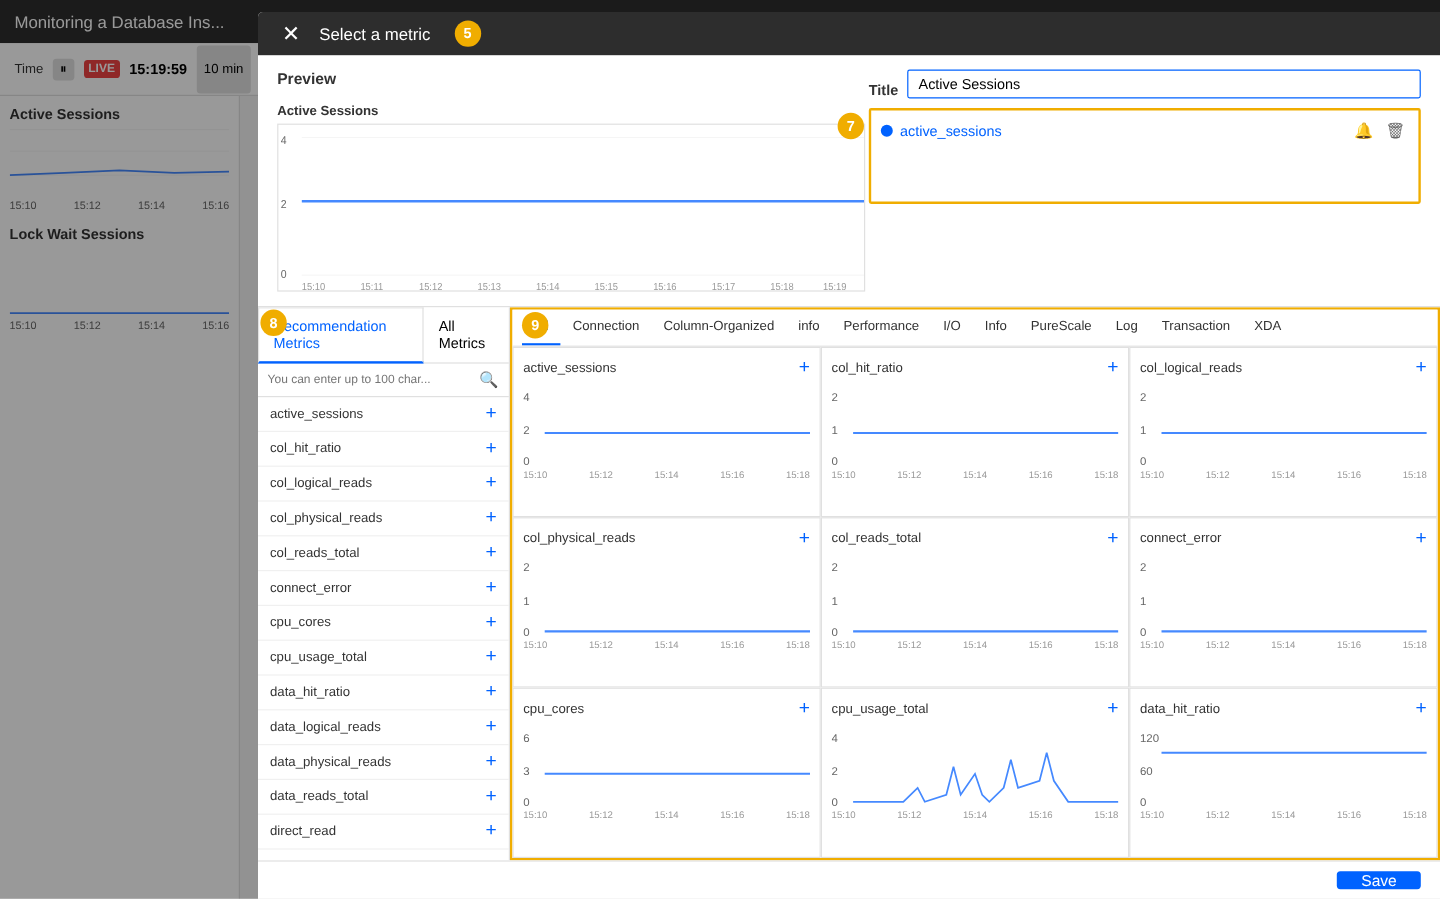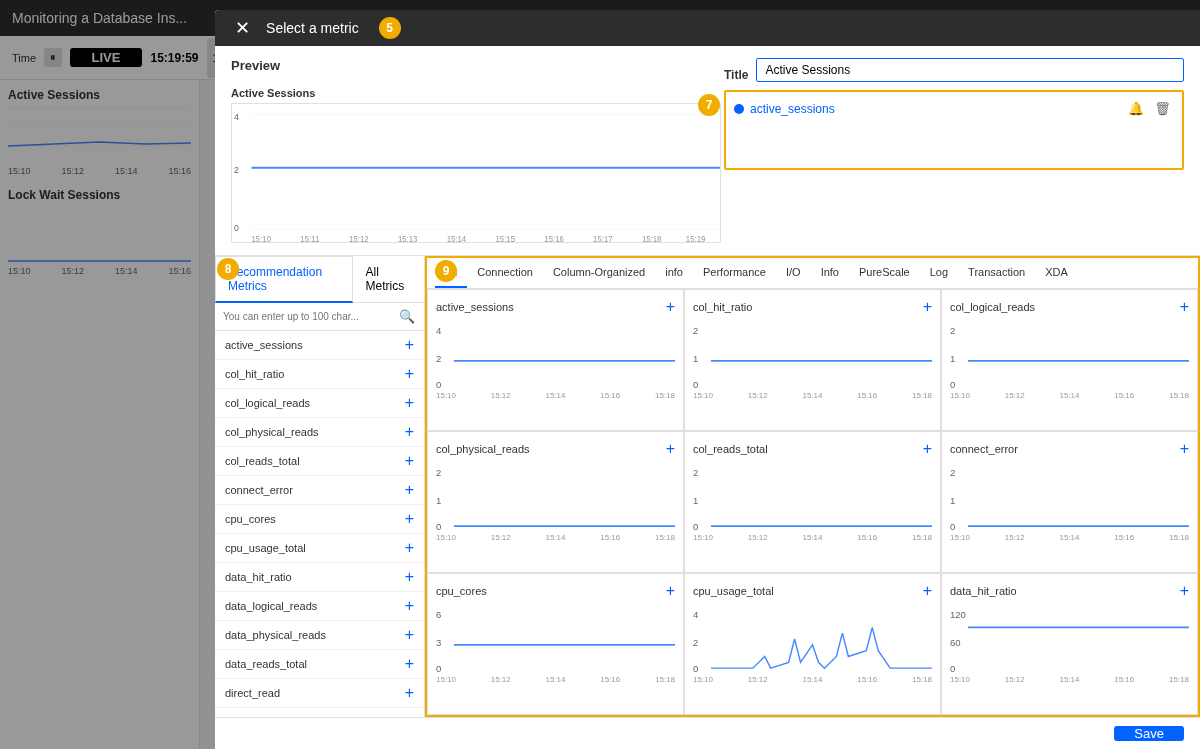--- a/index.html
+++ b/index.html
@@ -2,21 +2,21 @@
 <html><head>
   <meta charset="utf-8">
   <style>
     * { box-sizing: border-box; margin: 0; padding: 0; }
     body { font-family: -apple-system, BlinkMacSystemFont, 'Segoe UI', Arial, sans-serif; font-size: 12px; background: #f4f4f4; overflow: hidden; }
 
     
     .bg-page { position: fixed; top: 0; left: 0; width: 1200px; height: 749px; background: #f4f4f4; }
     .bg-header { background: #2d2d2d; height: 36px; display: flex; align-items: center; padding: 0 12px; color: #fff; font-size: 14px; }
     .bg-toolbar { background: #fff; height: 44px; display: flex; align-items: center; padding: 0 12px; gap: 8px; border-bottom: 1px solid #e0e0e0; }
-    .live-badge { background: #000000; color: #fff; padding: 2px 22px; border-radius: 3px; font-size: 13px; font-weight: bold; }
+    .live-badge { background: #ef4444; color: #fff; padding: 2px 4px; border-radius: 3px; font-size: 10px; font-weight: bold; }
     .time-badge { background: #e0e0e0; padding: 14px 6px; border-radius: 3px; font-size: 11px; }
     .pause-btn { background: #e0e0e0; border: none; padding: 3px 6px; border-radius: 3px; cursor: pointer; font-size: 11px; }
 
     .bg-sidebar { position: absolute; top: 80px; left: 0; width: 200px; bottom: 0; background: #fff; border-right: 1px solid #e0e0e0; padding: 8px; overflow: hidden; }
     .sidebar-section { margin-bottom: 12px; }
     .sidebar-section-title { font-size: 12px; font-weight: 600; color: #333; margin-bottom: 4px; }
     .mini-chart { height: 60px; border: none; position: relative; overflow: hidden; }
     .mini-chart svg { width: 100%; height: 100%; }
     .chart-labels { display: flex; justify-content: space-between; font-size: 9px; color: #666; }
 

